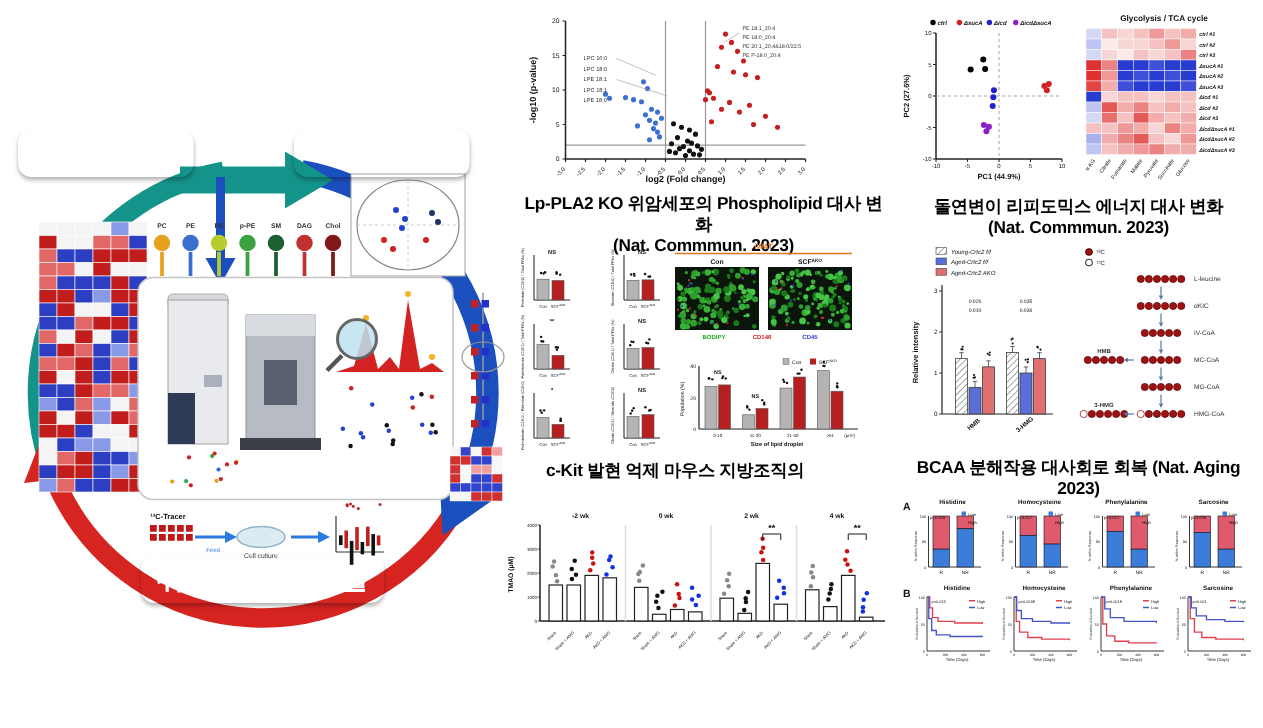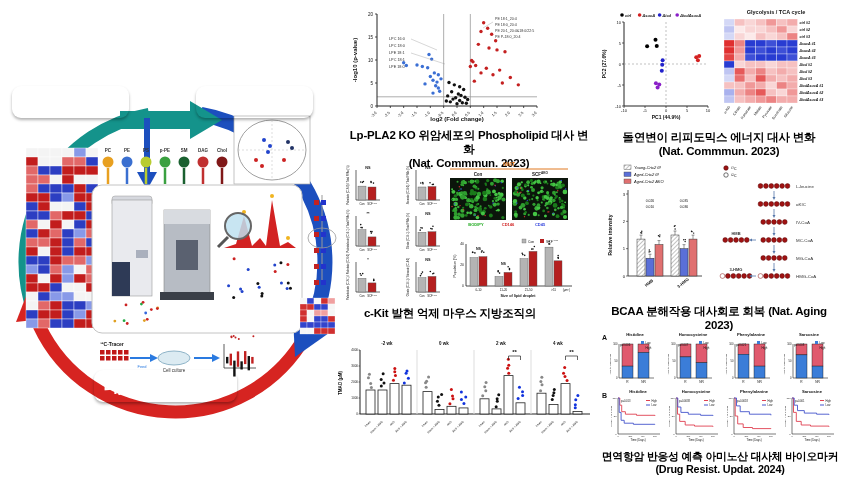--- a/index.html
+++ b/index.html
@@ -303,21 +303,21 @@
           <rect x="251.2" y="356.93467000406235" width="2.4" height="6.644269801676273" fill="#c02020"></rect>
           <circle cx="231.38764557475224" cy="336.44899319903925" r="1" fill="#c22222"></circle>
           <circle cx="238.83117948984727" cy="339.0395221458748" r="1" fill="#c22222"></circle>
           <circle cx="253.39025525236502" cy="336.3451407859102" r="1" fill="#c22222"></circle>
           <circle cx="235.49443941516802" cy="337.49684377619997" r="1" fill="#c22222"></circle>
           <circle cx="231.53878188040107" cy="337.2470356193371" r="1" fill="#c22222"></circle>
           <circle cx="233.66816831706092" cy="336.04954680847004" r="1" fill="#c22222"></circle>
         </svg></div>
     <div class="hub-label teal">리피도믹스</div>
     <div class="hub-label blue">시료에서의</div>
-    <div class="hub-label red">대사추적 기술</div>
+    <div class="hub-label red">위암세포의 기술</div>
   </div>
 
   <section class="panel" style="left:345px;top:6px;width:248px;height:152px;">
     <div id="c-volcano" class="chart"><svg width="236" height="118" viewBox="0 0 236 118">
           <line x1="98.66666666666667" y1="8" x2="98.66666666666667" y2="100" stroke="#999" stroke-width="0.8"></line>
           <line x1="125.33333333333334" y1="8" x2="125.33333333333334" y2="100" stroke="#999" stroke-width="0.8"></line>
           <line x1="32" y1="90.8" x2="192" y2="90.8" stroke="#999" stroke-width="0.8"></line>
           <line x1="32" y1="8" x2="32" y2="100" stroke="#222" stroke-width="1"></line>
           <line x1="32" y1="100" x2="192" y2="100" stroke="#222" stroke-width="1"></line>
           <text x="28" y="101.6" font-size="4.5" fill="#111" text-anchor="end" font-weight="normal" font-style="normal">0</text>
@@ -1430,19 +1430,15 @@
           <text x="214" y="110.5" font-size="2.8" fill="#111" text-anchor="middle" font-weight="normal" font-style="normal">Time (Days)</text>
           <text x="188" y="86" font-size="2.2" fill="#111" text-anchor="middle" font-weight="normal" font-style="normal" transform="rotate(-90 188 86)">Probability of Survival</text>
           <path d="M194.0,68.0 H195.5 V82.4 H198.3 V91.4 H203.2 V95.0 H212.5 V96.1 H230.9 V96.8" fill="none" stroke="#e04050" stroke-width="0.9"></path>
           <path d="M194.0,68.0 H196.2 V75.2 H199.5 V80.6 H206.3 V83.1 H218.6 V84.2 H230.9 V84.9" fill="none" stroke="#4455cc" stroke-width="0.9"></path>
           <text x="197" y="72" font-size="2.6" fill="#111" text-anchor="start" font-weight="normal" font-style="normal">p=0.001</text>
           <line x1="222" y1="70.5" x2="226" y2="70.5" stroke="#e04050" stroke-width="1"></line>
           <text x="227.5" y="71.8" font-size="2.6" fill="#111" text-anchor="start" font-weight="normal" font-style="normal">High</text>
           <line x1="222" y1="75" x2="226" y2="75" stroke="#4455cc" stroke-width="1"></line>
           <text x="227.5" y="76.3" font-size="2.6" fill="#111" text-anchor="start" font-weight="normal" font-style="normal">Low</text>
         </svg></div>
-    <div class="cap">
-      <div>면역항암 반응성 예측 아미노산 대사체 바이오마커</div>
-      <div>(Drug Resist. Updat. 2024)</div>
-    </div>
   </section>
 
 </div>
 
 </body></html>

